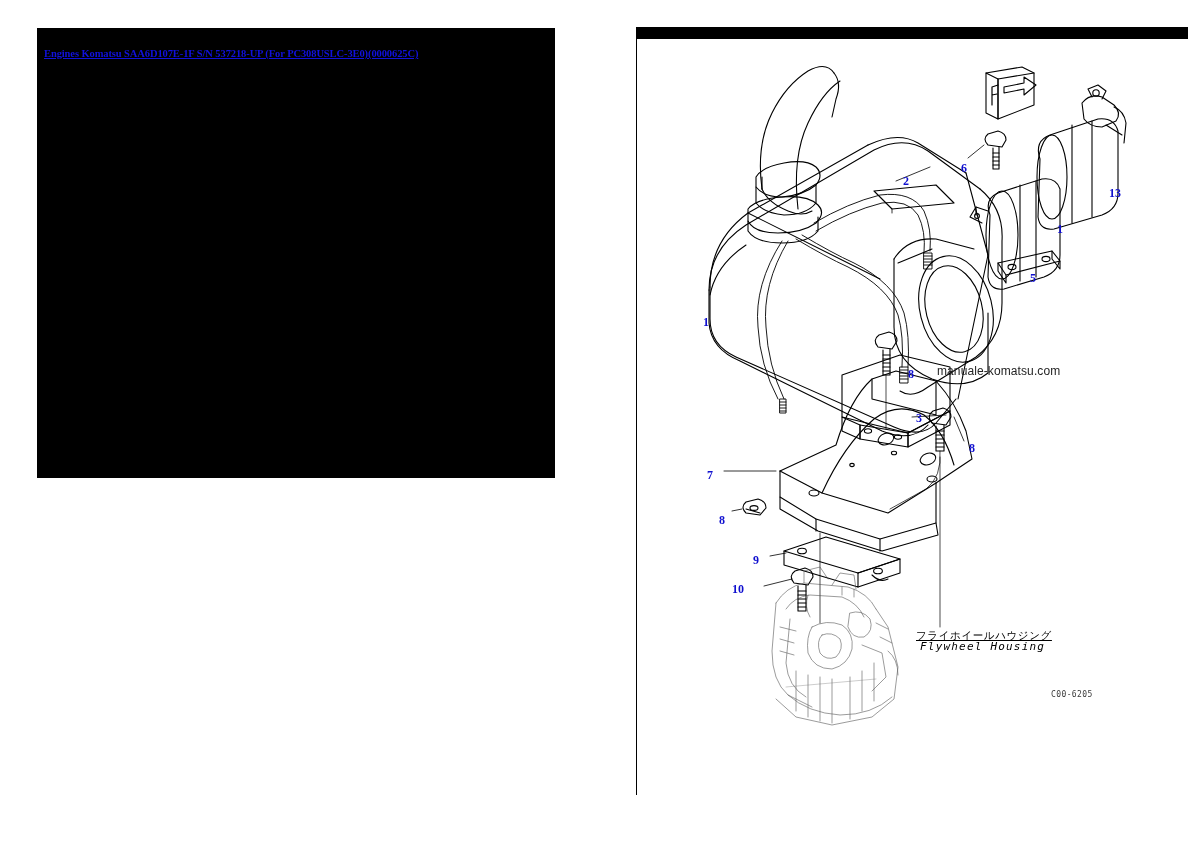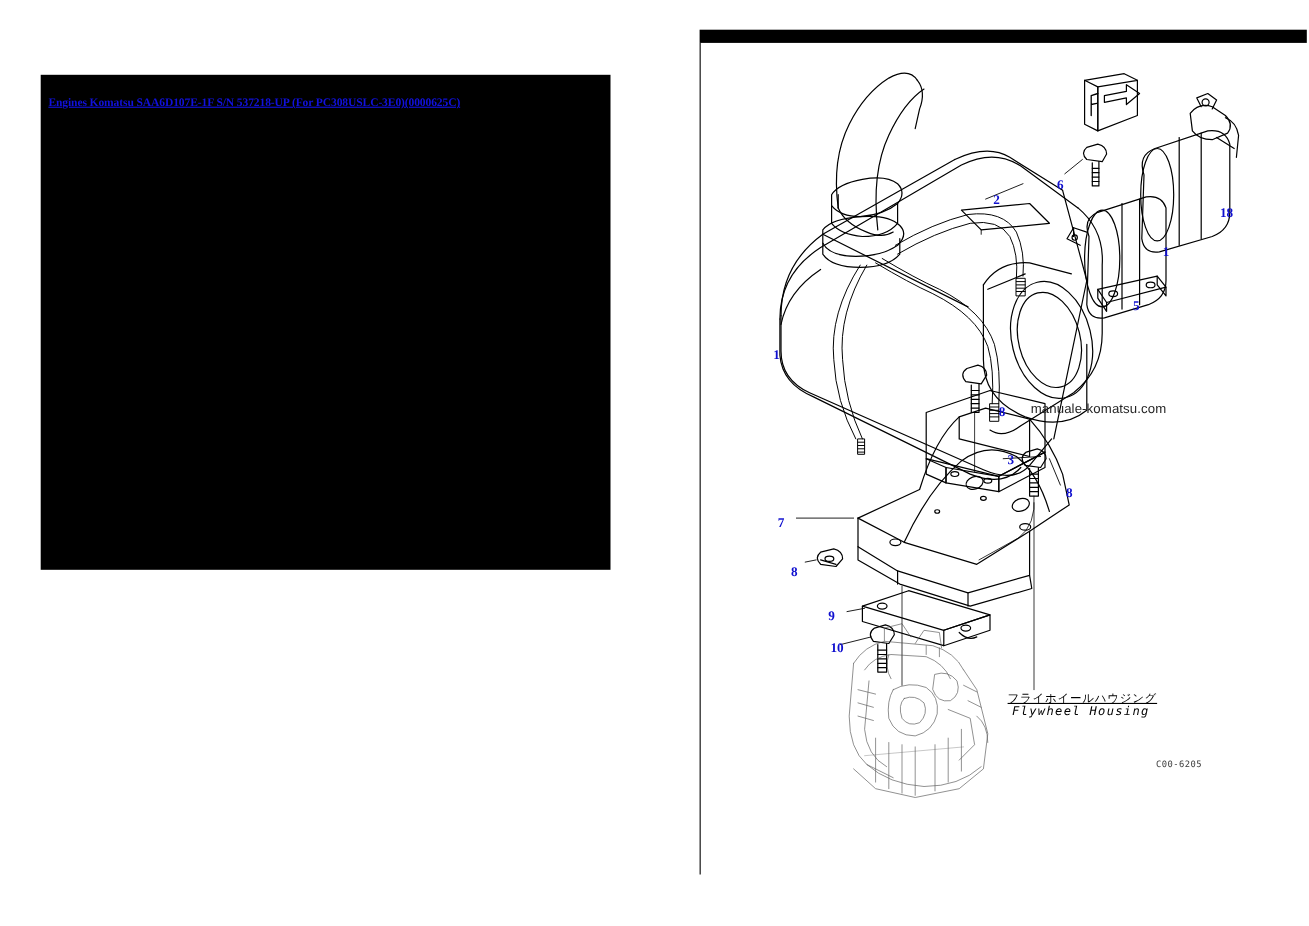--- a/index.html
+++ b/index.html
@@ -18,21 +18,20 @@
 
   
   #left-panel {
     position: absolute;
     left: 37px;
     top: 28px;
     width: 518px;
     height: 450px;
     background: #000000;
     overflow: hidden;
-    margin-top: 40px;
   }
   #left-panel-link {
     position: absolute;
     left: 7px;
     top: 20px;
     color: #1111dd;
     font-family: "Liberation Serif", serif;
     font-size: 10.5px;
     font-weight: bold;
     letter-spacing: -0.1px;
@@ -376,29 +375,29 @@
         <path d="M150,660 L240,652" opacity="0.5"></path>
       </g>
 
     </g>
   </svg>
 
   <div class="callout" style="left:67px;  top:289px;">1</div>
   <div class="callout" style="left:267px; top:148px;">2</div>
   <div class="callout" style="left:325px; top:135px;">6</div>
   <div class="callout" style="left:421px; top:196px;">1</div>
-  <div class="callout" style="left:473px; top:160px;">18</div>
+  <div class="callout" style="left:473px; top:160px;">13</div>
   <div class="callout" style="left:394px; top:245px;">5</div>
   <div class="callout" style="left:272px; top:341px;">8</div>
   <div class="callout" style="left:280px; top:385px;">3</div>
   <div class="callout" style="left:333px; top:415px;">8</div>
   <div class="callout" style="left:71px;  top:442px;">7</div>
   <div class="callout" style="left:83px;  top:487px;">8</div>
   <div class="callout" style="left:117px; top:527px;">9</div>
-  <div class="callout" style="left:119px; top:556px;">10</div>
+  <div class="callout" style="left:96px; top:556px;">10</div>
 
   <div id="watermark">manuale-komatsu.com</div>
 
   <div id="fw-caption">
     <span class="jp">フライホイールハウジング</span>
     <span class="en">Flywheel Housing</span>
   </div>
 
   <div id="drawing-ref">C00-6205</div>
 

